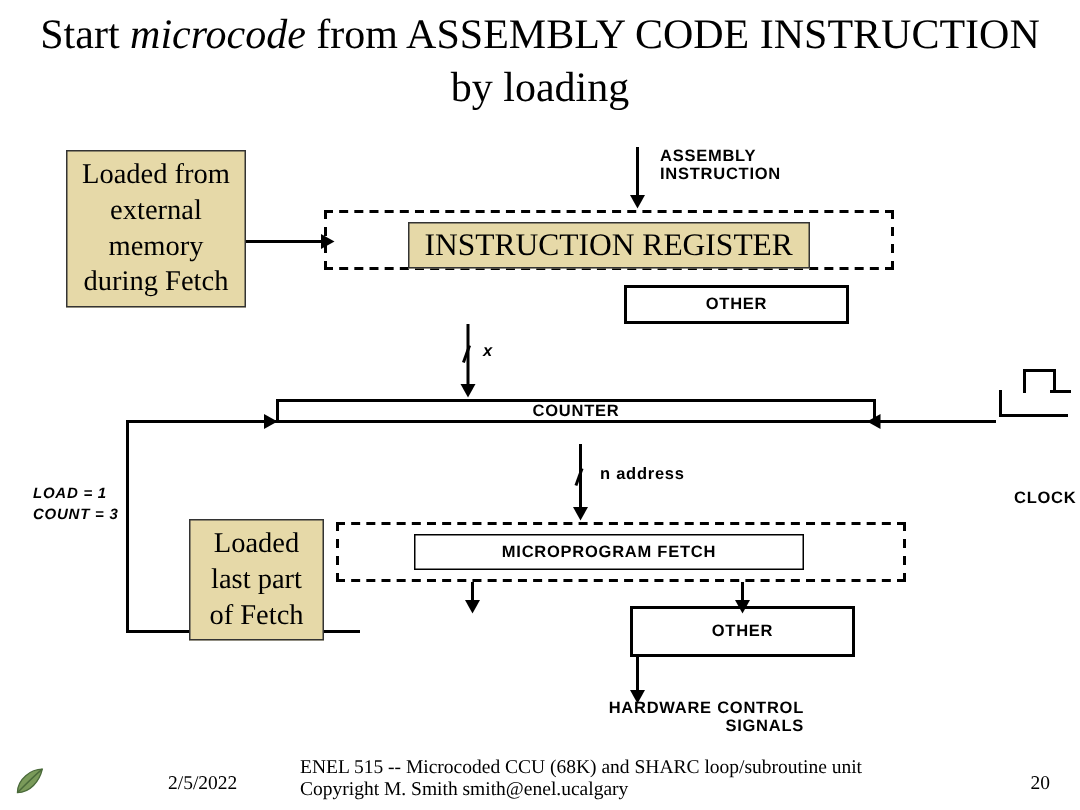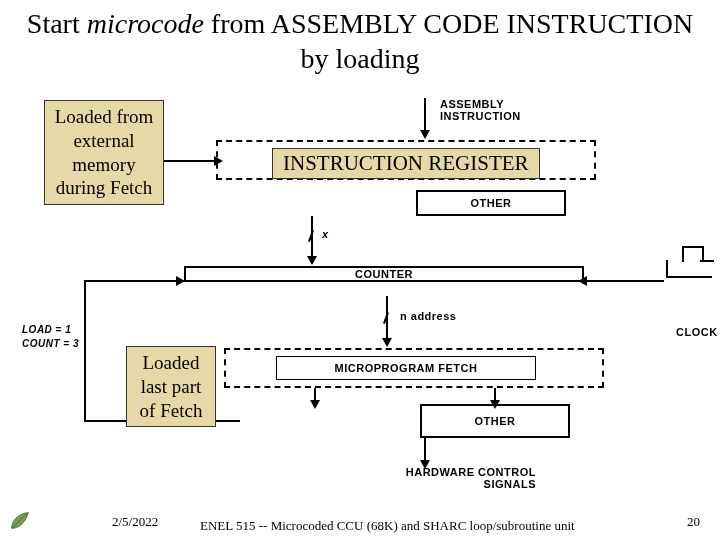--- a/index.html
+++ b/index.html
@@ -223,15 +223,16 @@
 </div>
 
 <div class="footer">
   <svg class="leaf" viewBox="0 0 24 24">
     <path d="M4 20 C4 10 14 3 22 3 C20 12 13 20 4 20 Z" fill="#7a9a5a" stroke="#4a6a3a" stroke-width="1"></path>
     <path d="M4 20 C10 14 16 8 22 3" stroke="#4a6a3a" stroke-width="1" fill="none"></path>
   </svg>
   <div class="date">2/5/2022</div>
   <div class="mid">
     <div>ENEL 515 -- Microcoded CCU (68K) and SHARC loop/subroutine unit</div>
+    <div>Copyright M. Smith smith@enel.ucalgary</div>
   </div>
   <div class="pg">20</div>
 </div>
 
 </body></html>

